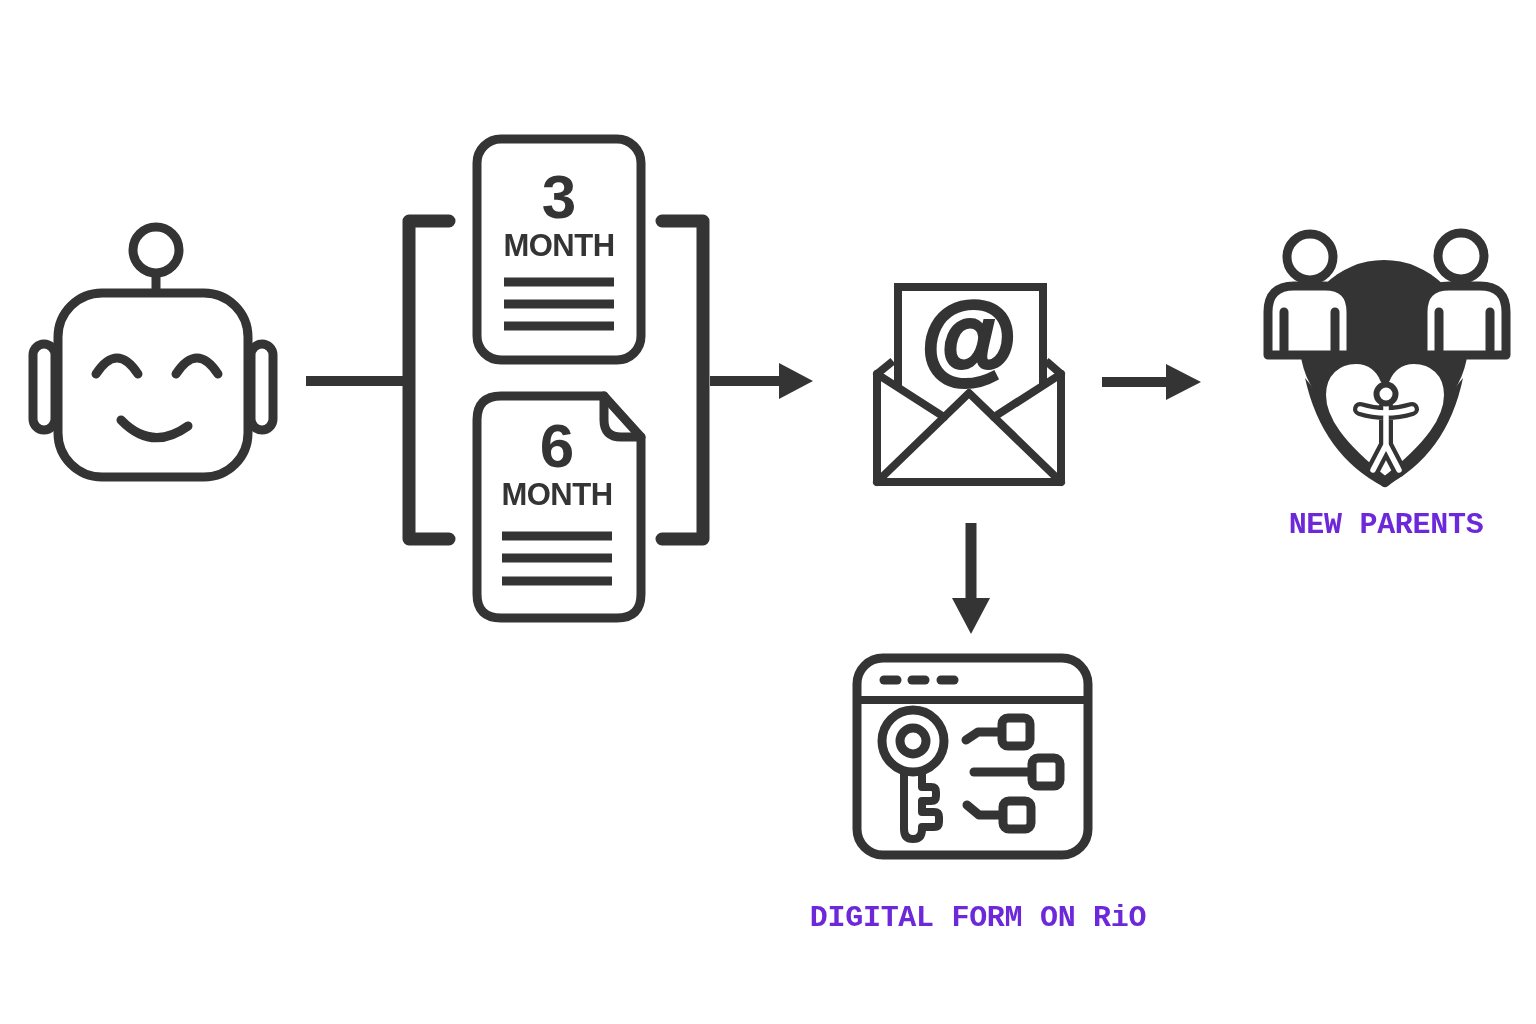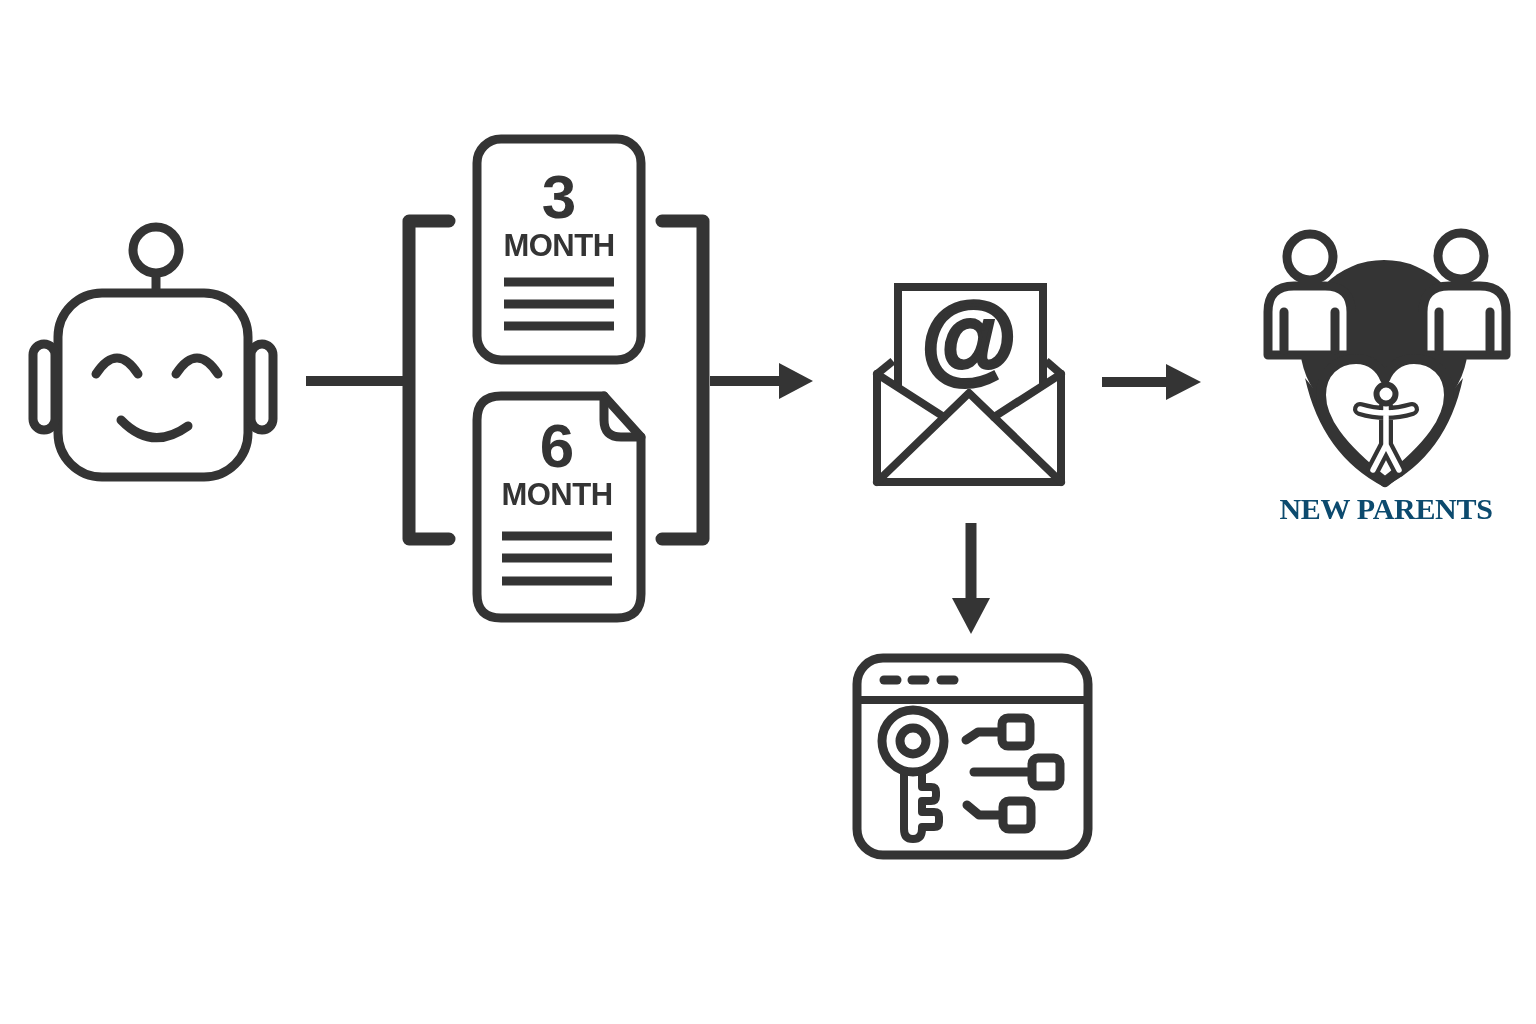--- a/index.html
+++ b/index.html
@@ -13,23 +13,24 @@
   .fw{fill:#ffffff;}
   .fi{fill:#343434;stroke:none;}
   .rc{stroke-linecap:round;stroke-linejoin:round;}
   .bc{stroke-linecap:butt;}
   text.svgtxt{
     font-family:"Liberation Sans", sans-serif;
     font-weight:bold;fill:#343434;
   }
   .caption{
     position:absolute;transform:translateX(-50%);
-    font-family:Liberation Serif, serif;
-    font-weight:bold;color:#0c4a6e;white-space:nowrap;
+    font-family:Liberation Mono, monospace;
+    font-weight:bold;color:#6d28d9;white-space:nowrap;
     letter-spacing:-0.3px;
+    margin-top:16px;
   }
   .caption-parents{left:1386px;top:492px;font-size:30px;}
   .caption-form{left:978px;top:885px;font-size:30px;}
 </style>
 </head>
 <body>
 
 <div class="canvas">
 
   <svg class="diagram-svg" viewBox="0 0 1536 1024">
@@ -143,14 +144,15 @@
         <rect class="st fw rc" stroke-width="9" x="1002" y="718" width="28" height="28" rx="6"></rect>
         <path class="st rc" stroke-width="9" d="M 974,772 L 1032,772"></path>
         <rect class="st fw rc" stroke-width="9" x="1032" y="758" width="28" height="28" rx="6"></rect>
         <path class="st rc" stroke-width="9" d="M 967,805 L 979,815 L 1003,815"></path>
         <rect class="st fw rc" stroke-width="9" x="1003" y="801" width="28" height="28" rx="6"></rect>
       </g>
     </g>
   </svg>
 
   <div class="caption caption-parents">NEW PARENTS</div>
+  <div class="caption caption-form">DIGITAL FORM ON RiO</div>
 
 </div>
 
 </body></html>

